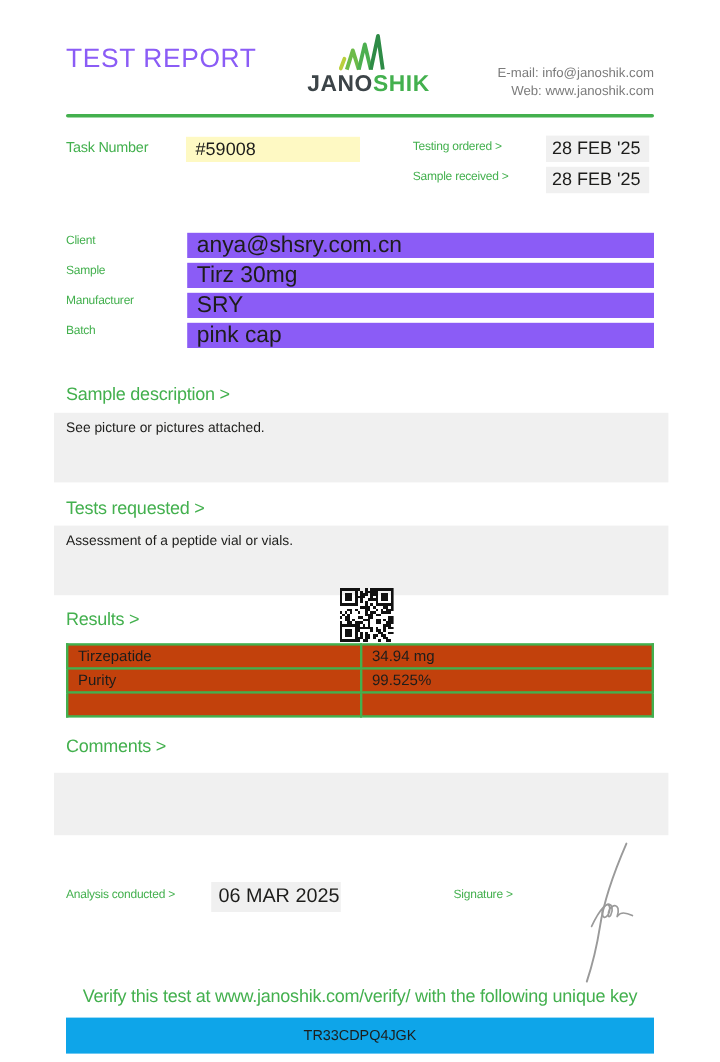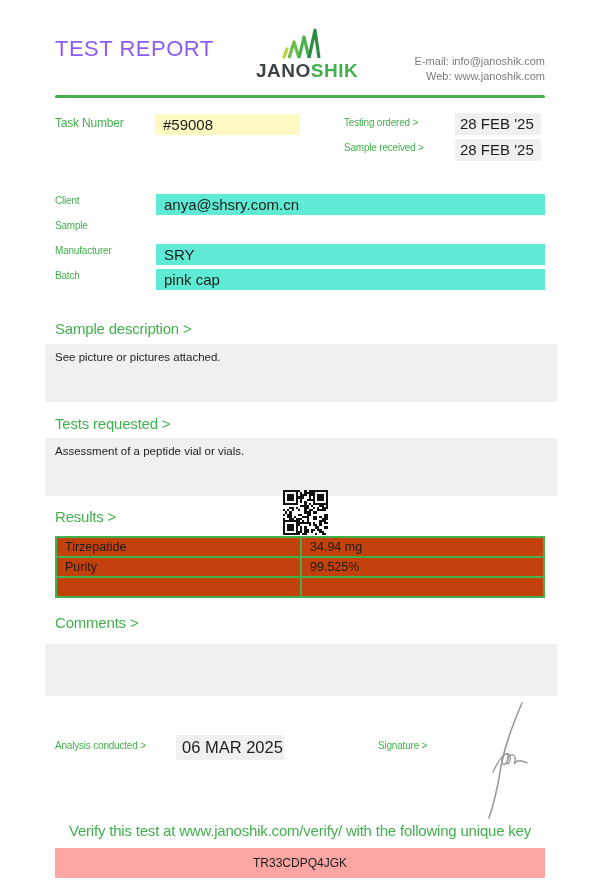--- a/index.html
+++ b/index.html
@@ -21,42 +21,42 @@
   .task-label { position:absolute; left:55px; top:116px; font-size:15px; }
   .task-box { position:absolute; left:155px; top:114px; width:145px; height:21px; background:#fef9c3; font-size:15px; line-height:21px; padding-left:8px; }
   .ord-label { position:absolute; left:344px; top:117px; }
   .ord-box { position:absolute; left:455px; top:113px; width:86px; height:22px; background:#f0f0f0; font-size:15px; font-weight:500; line-height:22px; padding-left:5px; white-space:nowrap; }
   .rec-label { position:absolute; left:344px; top:142px; }
   .rec-box { position:absolute; left:455px; top:139px; width:86px; height:22px; background:#f0f0f0; font-size:15px; font-weight:500; line-height:22px; padding-left:5px; white-space:nowrap; }
 
   
   .detail-row { position:absolute; left:0; width:600px; height:21px;padding-left:36px; }
   .detail-row .dl { position:absolute; left:55px; top:1px; }
-  .detail-row .dv { position:absolute; left:156px; top:0; width:389px; height:21px; background:#5eead4; font-size:15px; line-height:21px; padding-left:8px; }
+  .detail-row .dv { position:absolute; left:156px; top:0; width:389px; height:21px; background:#8b5cf6; font-size:19px; line-height:21px; padding-left:8px; }
 
   
   .sec-label { position:absolute; left:55px; font-size:15px; color:#43b04e; letter-spacing:-0.2px; }
   .sec-box { position:absolute; left:45px; width:512px; background:#f0f0f0; font-size:11.5px; padding:7px 10px; color:#1d1d1b; }
 
   
   .results-table { position:absolute; left:55px; top:536px; width:490px; border-collapse:collapse; }
   .results-table td { border:2px solid #43b04e; height:20px; font-size:12.5px; padding:2px 8px; background:#c2410c; }
   .results-table td.c1 { width:245px; }
 
   
   .qr { position:absolute; left:283px; top:490px; width:45px; height:45px; }
 
   
   .analysis-label { position:absolute; left:55px; top:740px; }
   .analysis-box { position:absolute; left:176px; top:735px; width:108px; height:25px; background:#f0f0f0; font-size:16.5px; font-weight:500; line-height:25px; padding-left:6px; white-space:nowrap; }
   .sig-label { position:absolute; left:378px; top:740px; }
   .sig { position:absolute; left:478px; top:700px; }
 
   .verify { position:absolute; left:0; top:822px; width:600px; text-align:center; font-size:15px; color:#43b04e; letter-spacing:-0.2px; }
-  .keybar { position:absolute; left:55px; top:848px; width:490px; height:30px; background:#fca5a5; text-align:center; font-size:12px; line-height:30px; color:#1d1d1b; }
+  .keybar { position:absolute; left:55px; top:848px; width:490px; height:30px; background:#0ea5e9; text-align:center; font-size:12px; line-height:30px; color:#1d1d1b; }
 </style>
 </head>
 <body>
 
 <div class="page">
 
   <div class="title">TEST REPORT</div>
 
   <div class="logo">
     <svg class="logo-icon" width="46" height="32" viewBox="0 0 46 32">
@@ -85,20 +85,21 @@
 
   <div class="rec-label label">Sample received &gt;</div>
   <div class="rec-box">28 FEB '25</div>
 
   <div class="detail-row" style="top:194px">
     <span class="dl label">Client</span>
     <span class="dv">anya@shsry.com.cn</span>
   </div>
   <div class="detail-row" style="top:219px">
     <span class="dl label">Sample</span>
+    <span class="dv">Tirz 30mg</span>
   </div>
   <div class="detail-row" style="top:244px">
     <span class="dl label">Manufacturer</span>
     <span class="dv">SRY</span>
   </div>
   <div class="detail-row" style="top:269px">
     <span class="dl label">Batch</span>
     <span class="dv">pink cap</span>
   </div>
 

